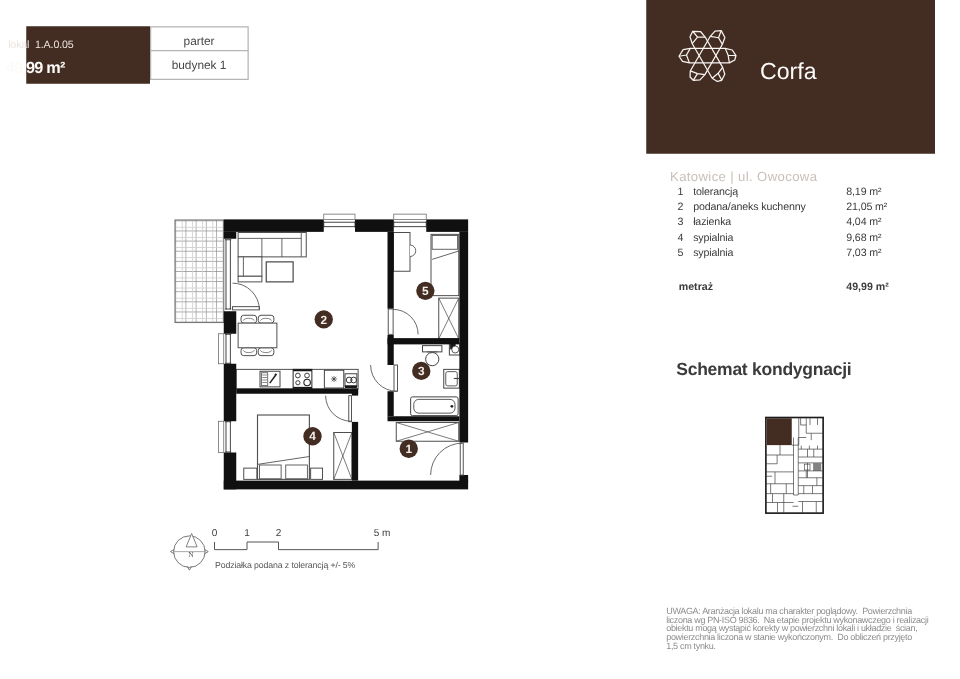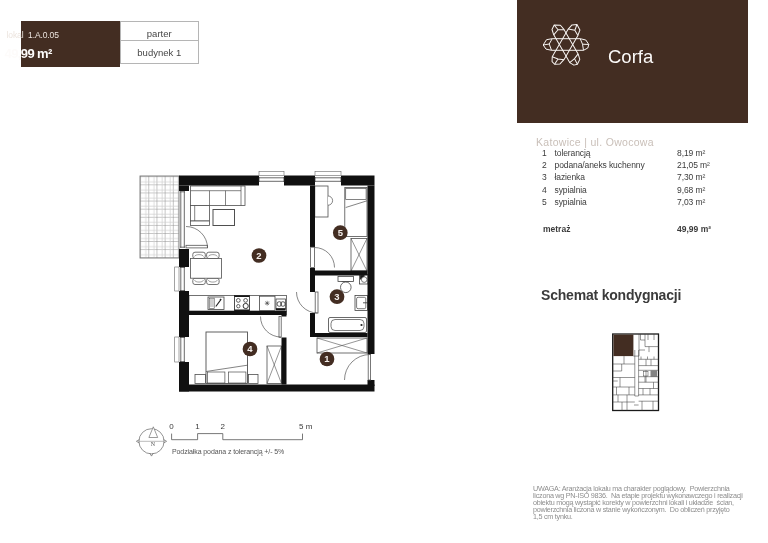--- a/index.html
+++ b/index.html
@@ -245,21 +245,21 @@
       <span class="ar">8,19 m²</span>
     </div>
 <div class="row">
       <span class="n">2</span>
       <span class="nm">podana/aneks kuchenny</span>
       <span class="ar">21,05 m²</span>
     </div>
 <div class="row">
       <span class="n">3</span>
       <span class="nm">łazienka</span>
-      <span class="ar">7,30 m²</span>
+      <span class="ar">4,04 m²</span>
     </div>
 <div class="row">
       <span class="n">4</span>
       <span class="nm">sypialnia</span>
       <span class="ar">9,68 m²</span>
     </div>
 <div class="row">
       <span class="n">5</span>
       <span class="nm">sypialnia</span>
       <span class="ar">7,03 m²</span>

